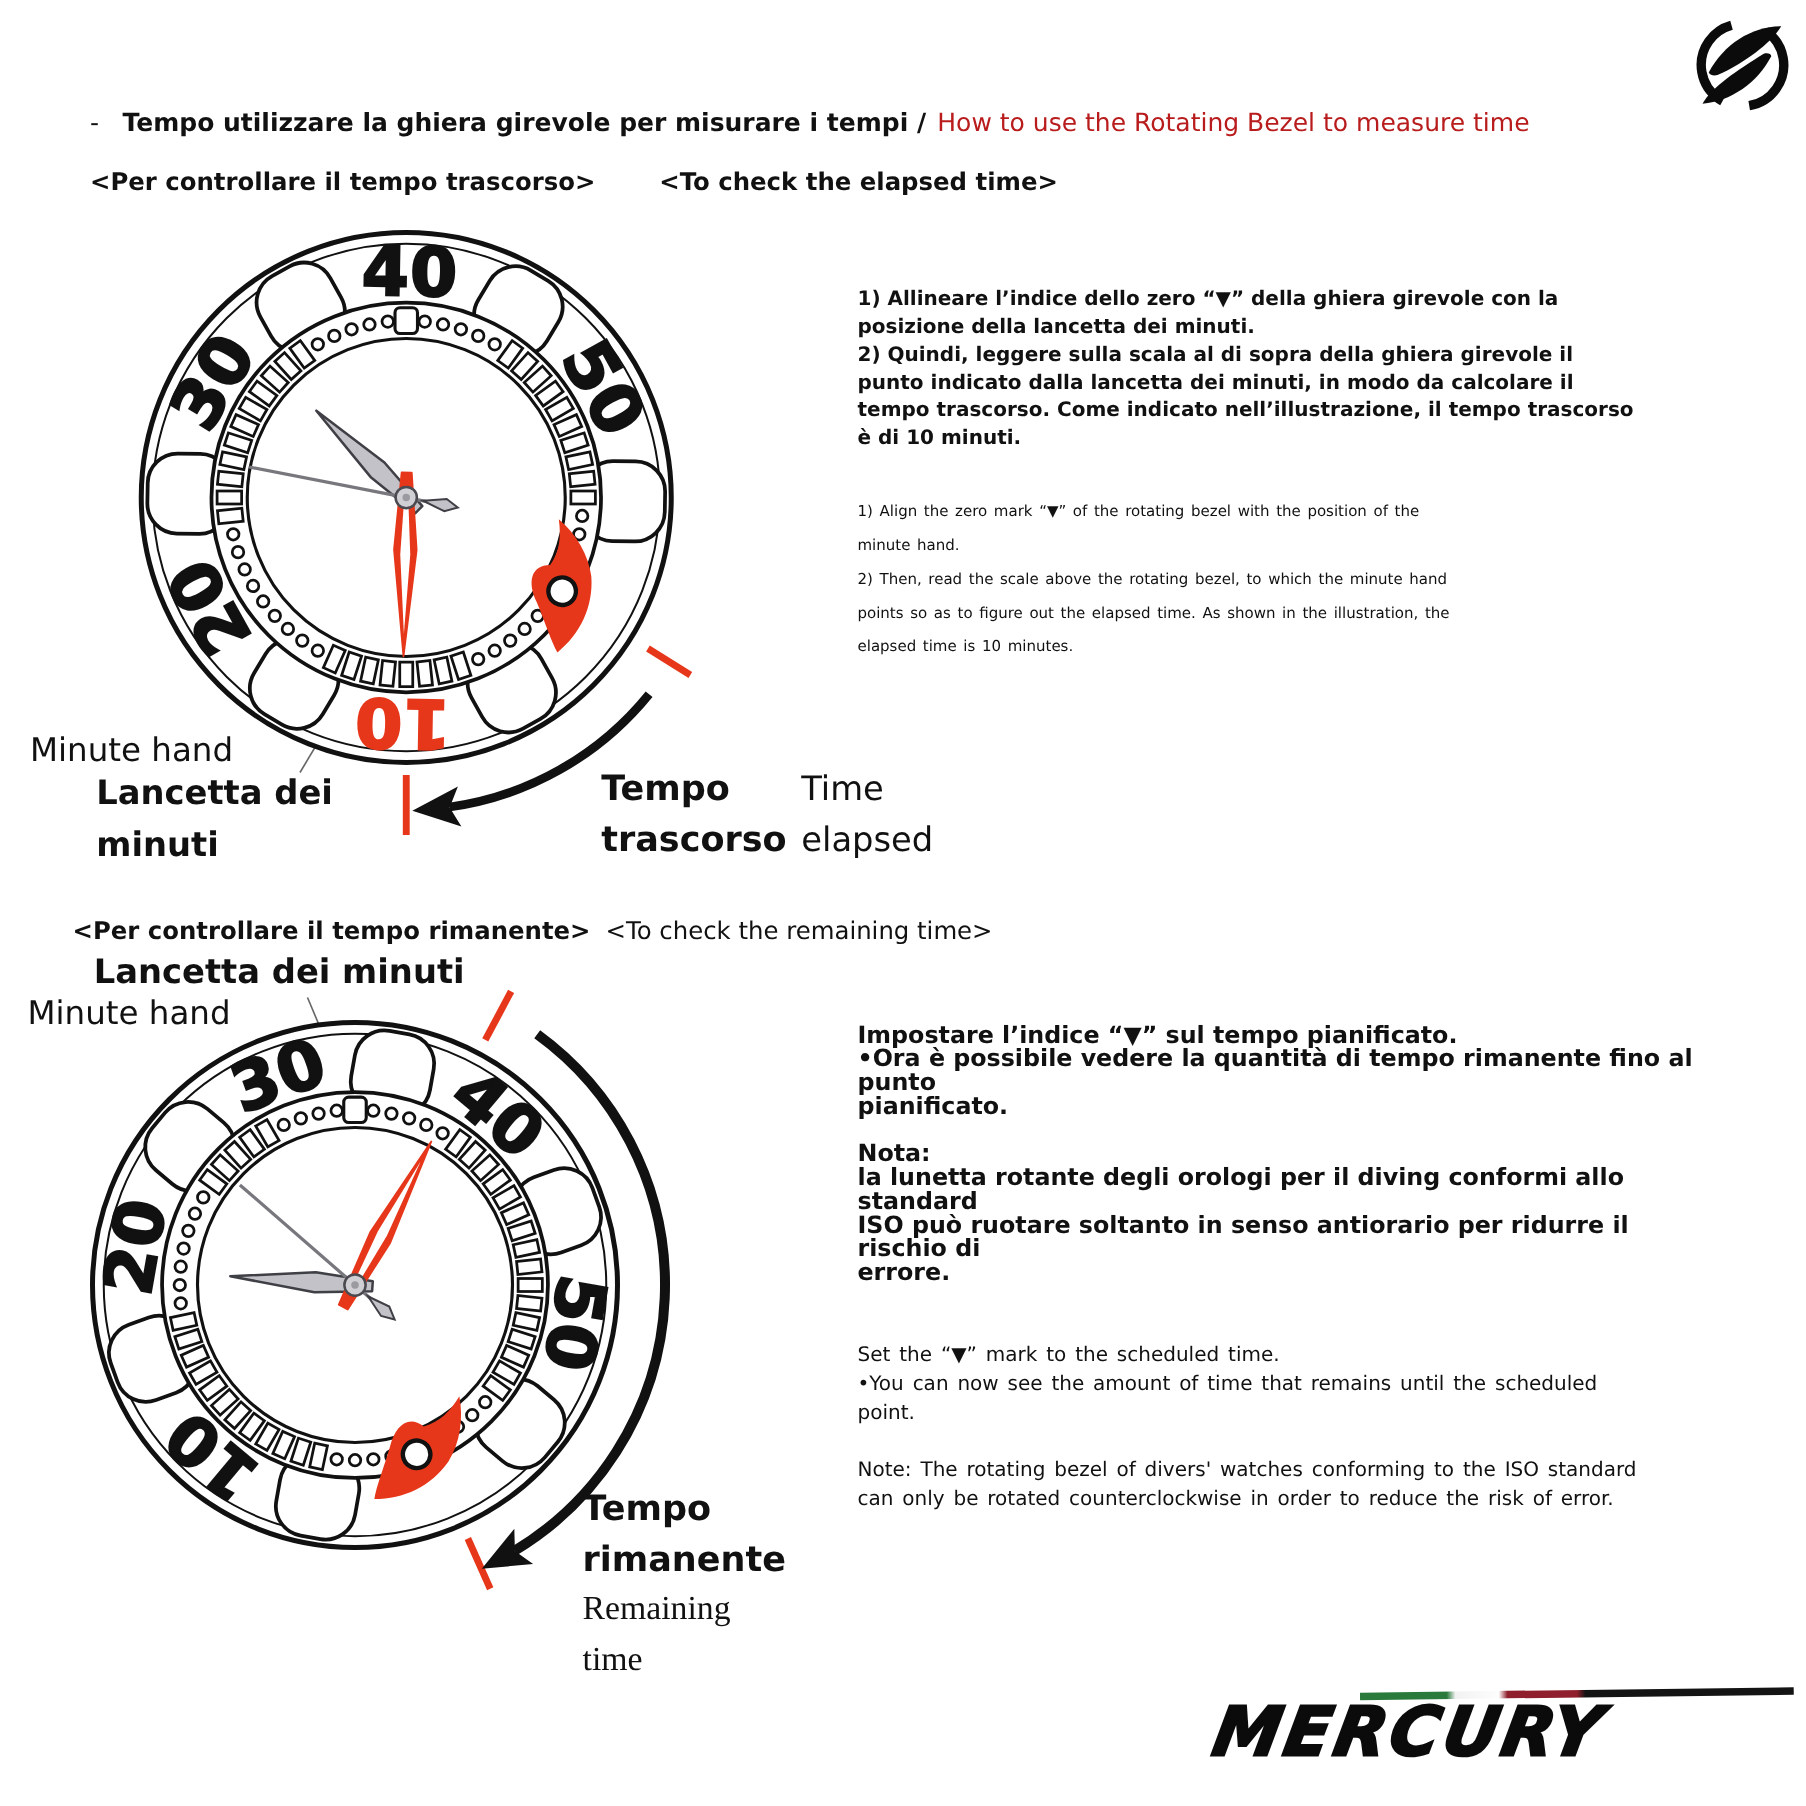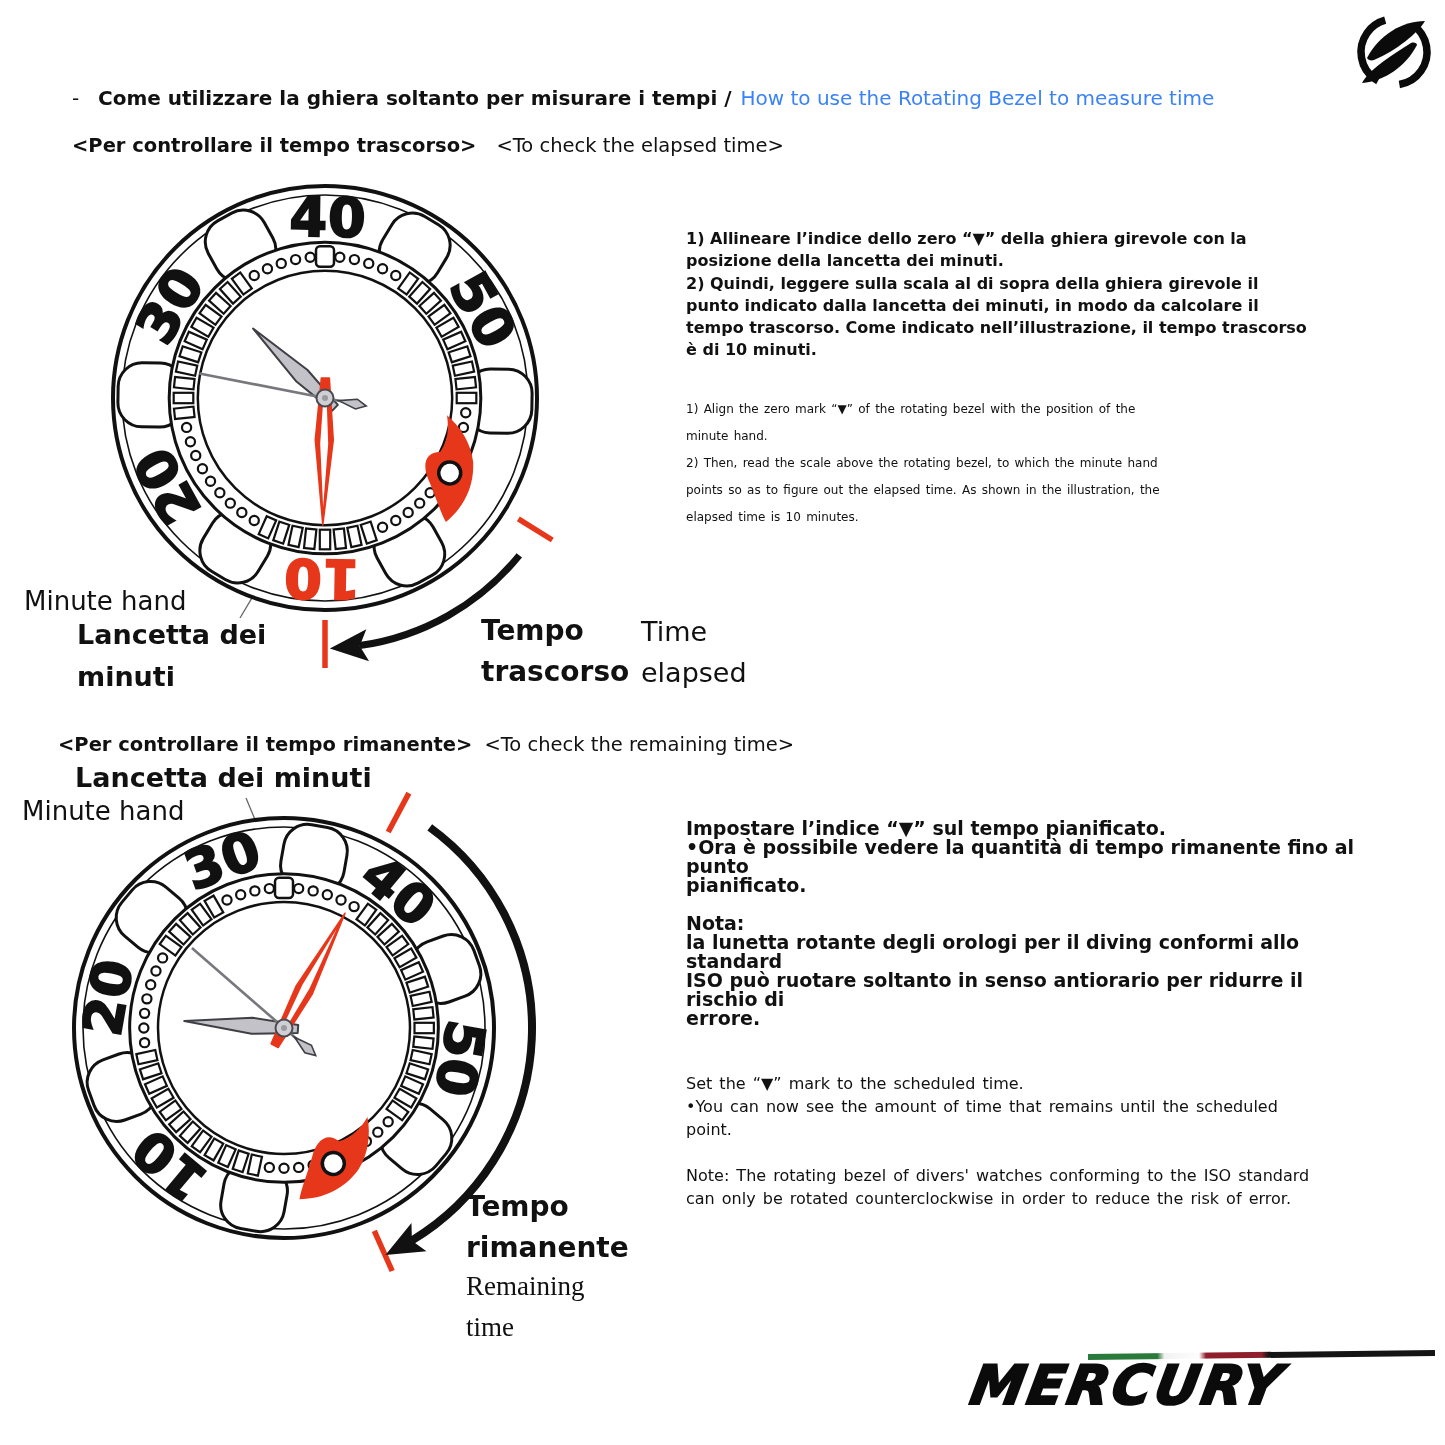--- a/index.html
+++ b/index.html
@@ -3,25 +3,25 @@
 <meta charset="utf-8">
 <style>
   html,body{margin:0;padding:0;background:#fff;}
   #page{position:relative;width:1445px;height:1445px;background:#fff;overflow:hidden;
         font-family:"DejaVu Sans","Liberation Sans",sans-serif;color:#111;}
   .abs{position:absolute;}
   .pre{white-space:pre-line;}
   .b{font-weight:bold;}
   #title{left:72px;top:86px;font-size:20px;white-space:nowrap;}
   #title .dash{display:inline-block;width:26px;}
-  #title .en{margin-left:9px;font-weight:normal;color:#3b82f6;}
+  #title .en{margin-left:9px;font-weight:normal;color:#b91c1c;}
   .sec-head{font-size:19.5px;white-space:nowrap;z-index:5;}
   #sec1-head{left:72px;top:134px;}
   #sec2-head{left:58px;top:733px;}
-  #sec1-head .en{margin-left:20px;font-weight:normal;}
+  #sec1-head .en{margin-left:51px;font-weight:bold;}
   #sec2-head .en{margin-left:12px;font-weight:normal;}
   .col{left:686px;width:690px;z-index:5;}
   #it1{top:228px;font-size:16px;font-weight:bold;line-height:22.3px;}
   #en1{top:396px;font-size:12px;line-height:27px;word-spacing:1.5px;}
   #it2{top:795px;font-size:19px;font-weight:bold;line-height:19px;margin-top:24px;}
   #en2{top:1072px;font-size:16px;line-height:23px;word-spacing:2px;}
   .lbl{z-index:6;}
   #lbl-mh1{left:24px;top:586px;font-size:26px;}
   #lbl-lan1{left:77px;top:614px;font-size:27px;font-weight:bold;line-height:42px;}
   #lbl-tempo1{left:481px;top:610px;font-size:28px;font-weight:bold;line-height:41px;}
@@ -43,21 +43,21 @@
 
 <div id="page">
 
   <svg id="flogo" class="abs" width="92" height="92" viewBox="0 0 92 92">
     <circle cx="46" cy="48" r="33" fill="none" stroke="#0b0b0b" stroke-width="7.5" stroke-dasharray="78 22 78 29.3" transform="rotate(-55 46 48)"></circle>
     <path d="M 19,54 C 31,31 54,17 77,17 C 70,29 49,46 26,56 C 23,57 20,56 19,54 Z" fill="#0b0b0b"></path>
     <path d="M 69,41 C 58,62 37,77 14,79 C 21,66 42,52 63,39 C 66,38 69,39 69,41 Z" fill="#0b0b0b"></path>
   </svg>
 
   <div id="title" class="abs">
-    <span class="dash">-</span><span class="b">Come utilizzare la ghiera soltanto per misurare i tempi /</span><span class="en">How to use the Rotating Bezel to measure time</span>
+    <span class="dash">-</span><span class="b">Tempo utilizzare la ghiera girevole per misurare i tempi /</span><span class="en">How to use the Rotating Bezel to measure time</span>
   </div>
 
   <div id="sec1-head" class="abs sec-head b">
     <span>&lt;Per controllare il tempo trascorso&gt;</span><span class="en">&lt;To check the elapsed time&gt;</span>
   </div>
 
   <svg class="watch" id="watch1" viewBox="0 0 580 530" width="580" height="530" style="left: 60px; top: 170px;">
       <line x1="180" y1="448" x2="261" y2="312" stroke="#666" stroke-width="1.3"></line>
       <circle cx="265" cy="228" r="212" fill="#fff" stroke="#111111" stroke-width="4"></circle>
       <circle cx="265" cy="228" r="203" fill="none" stroke="#111111" stroke-width="1.6"></circle>

